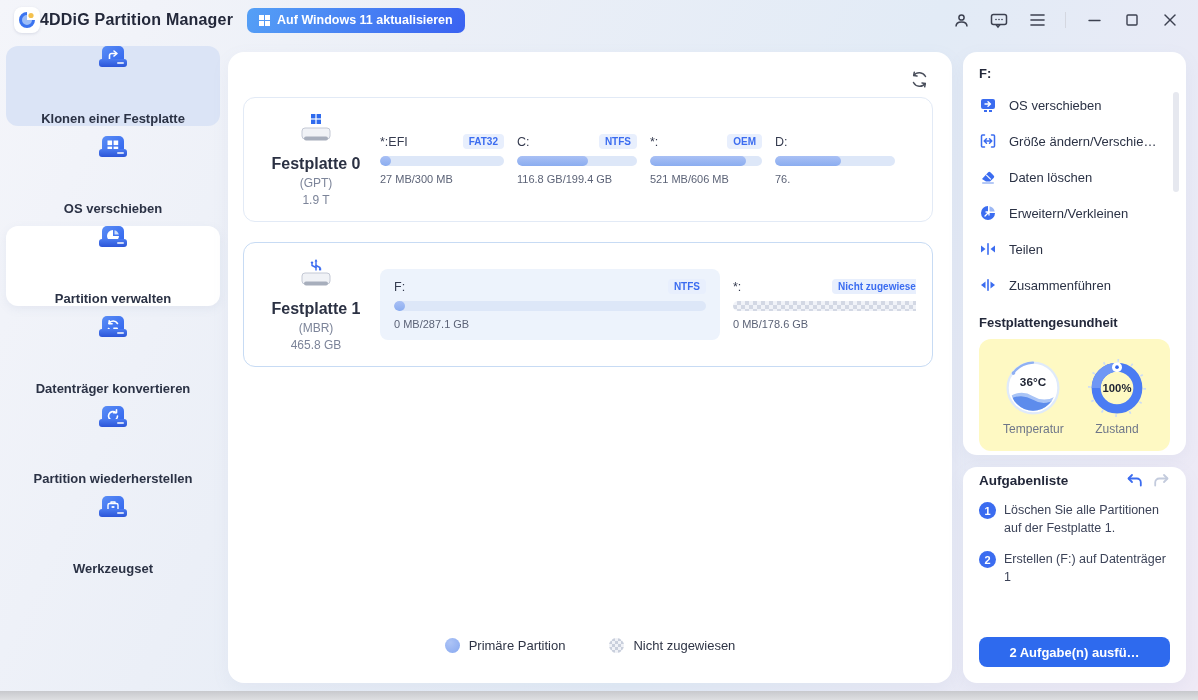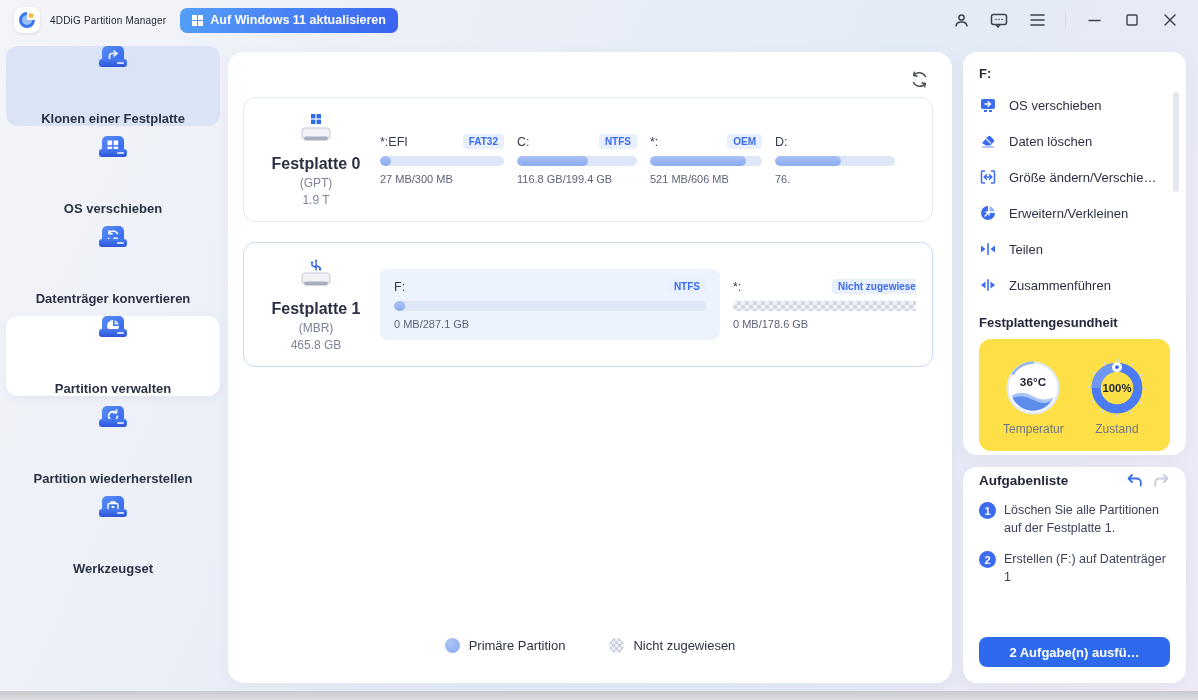--- a/index.html
+++ b/index.html
@@ -3,21 +3,21 @@
 <meta charset="utf-8">
 <style>
   * { margin:0; padding:0; box-sizing:border-box; }
   body { font-family:"Liberation Sans", sans-serif; background:#9aa0ab; }
   .screen { width:1198px; height:700px; position:relative; overflow:hidden;
     background:linear-gradient(115deg,#f4f5fa 0%,#ebeff7 30%,#e2ebf6 62%,#efeaf6 100%); }
 
   
   .titlebar { position:absolute; top:0; left:0; right:0; height:40px; display:flex; align-items:center; padding:0 14px; }
   .logo-tile { width:26px; height:26px; background:#fff; border-radius:8px; display:flex; align-items:center; justify-content:center; box-shadow:0 1px 3px rgba(90,100,140,.18); }
-  .app-title { margin-left:10px; font-size:10px; font-weight:normal; color:#23283a; letter-spacing:.2px; }
+  .app-title { font-size:16px; font-weight:bold; color:#23283a; letter-spacing:.2px; }
   .update-btn { margin-left:14px; height:25px; padding:0 12px; border:none; border-radius:7px; display:flex; align-items:center; gap:7px;
     background:linear-gradient(120deg,#55a0f6,#3a62f1); color:#fff; font-size:12.5px; font-weight:bold; font-family:inherit; cursor:pointer; }
   .tb-right { margin-left:auto; display:flex; align-items:center; gap:10px; }
   .tb-icon { width:28px; height:28px; display:flex; align-items:center; justify-content:center; cursor:pointer; border-radius:6px; }
   .tb-divider { width:1px; height:16px; background:#d4d7e0; margin:0 4px; }
 
   
   .sidebar { position:absolute; top:46px; left:6px; width:214px; }
   .side-item { width:214px; height:80px; margin-bottom:10px; border-radius:12px; display:flex; flex-direction:column; align-items:center; justify-content:center; gap:7px; cursor:pointer; }
   .side-item.hl { background:#dbe4f6; }
@@ -52,21 +52,21 @@
   .dot-primary { width:15px; height:15px; border-radius:50%; background:radial-gradient(circle at 35% 30%, #adc4f6, #87a8f0); }
   .dot-unalloc { width:15px; height:15px; border-radius:50%; background:repeating-conic-gradient(#c9cfdc 0% 25%, #f0f2f7 0% 50%) 0 0/6px 6px; }
 
   
   .panel-a { position:absolute; left:963px; top:52px; width:223px; height:403px; background:#fff; border-radius:14px; padding:14px 16px; box-shadow:0 6px 18px rgba(130,145,180,.08); }
   .fp-header { font-size:13px; font-weight:bold; color:#23283a; margin-bottom:6px; }
   .action-row { display:flex; align-items:center; gap:12px; height:36px; cursor:pointer; }
   .action-label { font-size:13px; color:#2b3245; white-space:nowrap; }
   .a-scroll { position:absolute; right:7px; top:40px; width:6px; height:100px; border-radius:3px; background:#e6e8ef; cursor:pointer; }
   .health-title { font-size:13px; font-weight:bold; color:#23283a; margin:12px 0 9px; }
-  .health-card { background:#fde047; border-radius:12px; height:112px; display:flex; justify-content:space-evenly; align-items:center; padding-top:4px; }
+  .health-card { background:#fef9c3; border-radius:12px; height:112px; display:flex; justify-content:space-evenly; align-items:center; padding-top:4px; }
   .gauge { display:flex; flex-direction:column; align-items:center; gap:5px; }
   .gauge-label { font-size:12px; color:#6e7689; }
 
   .panel-b { position:absolute; left:963px; top:467px; width:223px; height:216px; background:#fff; border-radius:14px; padding:6px 16px; box-shadow:0 6px 18px rgba(130,145,180,.08); }
   .task-head { display:flex; align-items:center; }
   .task-title { font-size:13.5px; font-weight:bold; color:#23283a; }
   .task-hist { margin-left:auto; display:flex; gap:10px; }
   .task-hist span { cursor:pointer; display:flex; }
   .task-item { display:flex; gap:8px; margin-top:13px; }
   .task-num { flex:0 0 17px; width:17px; height:17px; border-radius:50%; background:#3b6cf0; color:#fff; font-size:11px; font-weight:bold; display:flex; align-items:center; justify-content:center; margin-top:1px; }
@@ -170,50 +170,50 @@
               <rect x="6.6" y="6.6" width="4.6" height="4.6" fill="#fff"></rect>
             </svg>
           </span>
         <span class="base">
             <i></i>
           </span>
       </div>
       <div class="side-label">OS verschieben</div>
     </div>
 
+    <div class="side-item active">
+      <div class="dicon">
+        <span class="tile">
+            <svg width="14" height="14" viewBox="0 0 14 14">
+              <path d="M7 1 A6 6 0 1 0 13 7 L7 7 Z" fill="#fff"></path>
+              <path d="M8.5 1.2 A6 6 0 0 1 12.8 5.5 L8.5 5.5 Z" fill="#cfe0fb"></path>
+            </svg>
+          </span>
+        <span class="base">
+            <i></i>
+          </span>
+      </div>
+      <div class="side-label">Partition verwalten</div>
+    </div>
+
     <div class="side-item">
       <div class="dicon">
         <span class="tile">
             <svg width="14" height="14" viewBox="0 0 14 14" fill="none" stroke="#fff" stroke-width="1.6" stroke-linecap="round" stroke-linejoin="round">
               <path d="M11.5 4.5 a5 5 0 0 0 -8.6 0"></path>
               <path d="M3.2 1.8 v2.9 h2.9"></path>
               <path d="M2.5 9.5 a5 5 0 0 0 8.6 0"></path>
               <path d="M10.8 12.2 v-2.9 h-2.9"></path>
             </svg>
           </span>
         <span class="base">
             <i></i>
           </span>
       </div>
       <div class="side-label">Datenträger konvertieren</div>
-    </div>
-
-    <div class="side-item active">
-      <div class="dicon">
-        <span class="tile">
-            <svg width="14" height="14" viewBox="0 0 14 14">
-              <path d="M7 1 A6 6 0 1 0 13 7 L7 7 Z" fill="#fff"></path>
-              <path d="M8.5 1.2 A6 6 0 0 1 12.8 5.5 L8.5 5.5 Z" fill="#cfe0fb"></path>
-            </svg>
-          </span>
-        <span class="base">
-            <i></i>
-          </span>
-      </div>
-      <div class="side-label">Partition verwalten</div>
     </div>
 
     <div class="side-item">
       <div class="dicon">
         <span class="tile">
             <svg width="14" height="14" viewBox="0 0 14 14" fill="none" stroke="#fff" stroke-width="1.6" stroke-linecap="round" stroke-linejoin="round">
               <path d="M11.5 7 a4.5 4.5 0 1 1 -1.6-3.4"></path>
               <path d="M10.5 0.8 v3 h-3"></path>
             </svg>
           </span>
@@ -375,37 +375,37 @@
             <rect x="2" y="3" width="14" height="10" rx="2" fill="#3b6cf0"></rect>
             <path d="M6 8 h5 M9 5.8 L11.5 8 L9 10.2" stroke="#fff" stroke-width="1.4" fill="none" stroke-linecap="round" stroke-linejoin="round"></path>
             <rect x="5" y="14" width="3" height="2" fill="#3b6cf0"></rect>
             <rect x="10" y="14" width="3" height="2" fill="#3b6cf0"></rect>
           </svg>
       </span>
       <span class="action-label">OS verschieben</span>
     </div>
     <div class="action-row">
       <span style="display:flex">
+        <svg width="18" height="18" viewBox="0 0 18 18" fill="none" stroke="#3b6cf0" stroke-width="1.5" stroke-linecap="round" stroke-linejoin="round">
+            <path d="M5.5 3 H3.5 a1 1 0 0 0 -1 1 v10 a1 1 0 0 0 1 1 h2"></path>
+            <path d="M12.5 3 h2 a1 1 0 0 1 1 1 v10 a1 1 0 0 1 -1 1 h-2"></path>
+            <path d="M5.5 9 h7 M7.5 6.8 L5.2 9 l2.3 2.2 M10.5 6.8 L12.8 9 l-2.3 2.2"></path>
+          </svg>
+      </span>
+      <span class="action-label">Größe ändern/Verschie…</span>
+    </div>
+    <div class="action-row">
+      <span style="display:flex">
         <svg width="18" height="18" viewBox="0 0 18 18">
             <path d="M3 11 L9 4.5 a1.8 1.8 0 0 1 2.6 0 l3 3 a1.8 1.8 0 0 1 0 2.6 L11 13.5 H7 Z" fill="#3b6cf0"></path>
             <path d="M7.2 6.8 l4.6 4.6" stroke="#fff" stroke-width="1.2"></path>
             <rect x="3" y="14.2" width="12" height="1.6" rx="0.8" fill="#9db8f4"></rect>
           </svg>
       </span>
       <span class="action-label">Daten löschen</span>
-    </div>
-    <div class="action-row">
-      <span style="display:flex">
-        <svg width="18" height="18" viewBox="0 0 18 18" fill="none" stroke="#3b6cf0" stroke-width="1.5" stroke-linecap="round" stroke-linejoin="round">
-            <path d="M5.5 3 H3.5 a1 1 0 0 0 -1 1 v10 a1 1 0 0 0 1 1 h2"></path>
-            <path d="M12.5 3 h2 a1 1 0 0 1 1 1 v10 a1 1 0 0 1 -1 1 h-2"></path>
-            <path d="M5.5 9 h7 M7.5 6.8 L5.2 9 l2.3 2.2 M10.5 6.8 L12.8 9 l-2.3 2.2"></path>
-          </svg>
-      </span>
-      <span class="action-label">Größe ändern/Verschie…</span>
     </div>
     <div class="action-row">
       <span style="display:flex">
         <svg width="18" height="18" viewBox="0 0 18 18">
             <path d="M9 2 A7 7 0 1 0 16 9 L9 9 Z" fill="#3b6cf0"></path>
             <path d="M10.5 2.3 A7 7 0 0 1 15.7 7.5 L10.5 7.5 Z" fill="#9db8f4"></path>
             <path d="M6 12 l4-4 M10 11 v-3 h-3" stroke="#fff" stroke-width="1.3" fill="none" stroke-linecap="round"></path>
           </svg>
       </span>
       <span class="action-label">Erweitern/Verkleinen</span>

